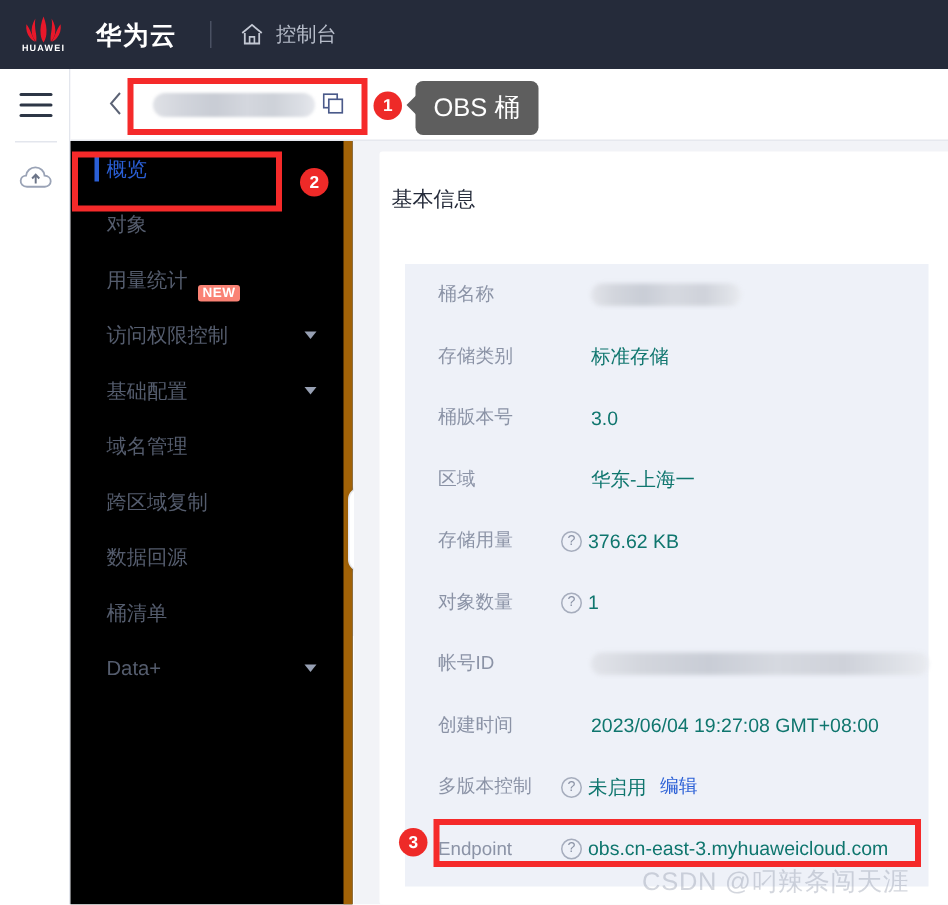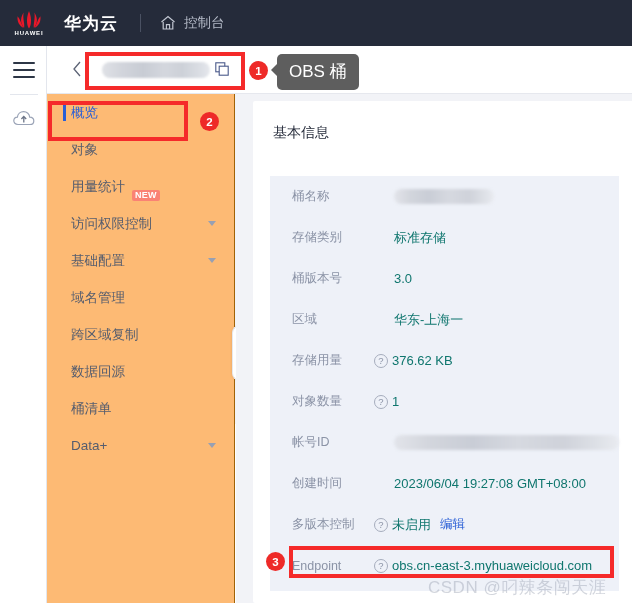--- a/index.html
+++ b/index.html
@@ -50,21 +50,21 @@
     position:absolute; left:0; top:4px; width: 108px; height: 16px; border-radius: 9px;
     background: linear-gradient(90deg,#dfe1e6 0%, #d2d5dc 18%, #c8ccd4 38%, #d4d7de 58%,
                  #cdd1d8 74%, #dcdfe5 92%, #e6e8ed 100%);
     filter: blur(1.1px);
   }
   .copy-icon { position:absolute; left: 113px; top: 4px; width: 15px; height: 15px; }
 
   
   .subnav {
     position:absolute; left: 47px; top: 94px; width: 188px; height: 509px;
-    background:#fdba74; border-right:1px solid #a16207;
+    background:#000000; border-right:6px solid #a16207;
   }
   .nav-item {
     position: relative; height: 37px; display:flex; align-items:center;
     padding: 0 16px 0 24px; font-size: 13.5px; color:#555d6e; cursor: pointer;
   }
   .nav-item.active { color:#2a5fd6; }
   .nav-item.active .nav-bar-mark {
     position:absolute; left: 16px; top: 10px; width: 2.5px; height: 17px; background:#2a5fd6;
   }
   .nav-label { flex: 0 0 auto; }
@@ -89,21 +89,21 @@
     border-right:5px solid #5c6375;
   }
 
   
   .content { position:absolute; left: 236px; top: 94px; width: 396px; height: 509px;
     background:#f2f3f7; }
   .panel {
     position:absolute; left: 17px; top: 7px; width: 382px; height: 502px;
     background:#ffffff; border-radius: 2px;
   }
-  .panel-title { position:absolute; left: 20px; top: 23px; font-size: 14px; color:#252b3a; }
+  .panel-title { position:absolute; left: 8px; top: 23px; font-size: 14px; color:#252b3a; }
 
   .info-card {
     position:absolute; left: 17px; top: 75px; width: 349px; height: 415px;
     background:#eef1f8;
   }
   .info-row { position:relative; height: 41px; display:flex; align-items:center;
     padding-left: 22px; }
   .info-label { width: 84px; flex: 0 0 auto; font-size: 12.5px; color:#8b93a6; }
   .qmark { width: 14px; height: 14px; border:1px solid #a6adbd; border-radius:50%;
     color:#8b93a6; font-size:9.5px; line-height:12px; text-align:center; flex:0 0 auto;

